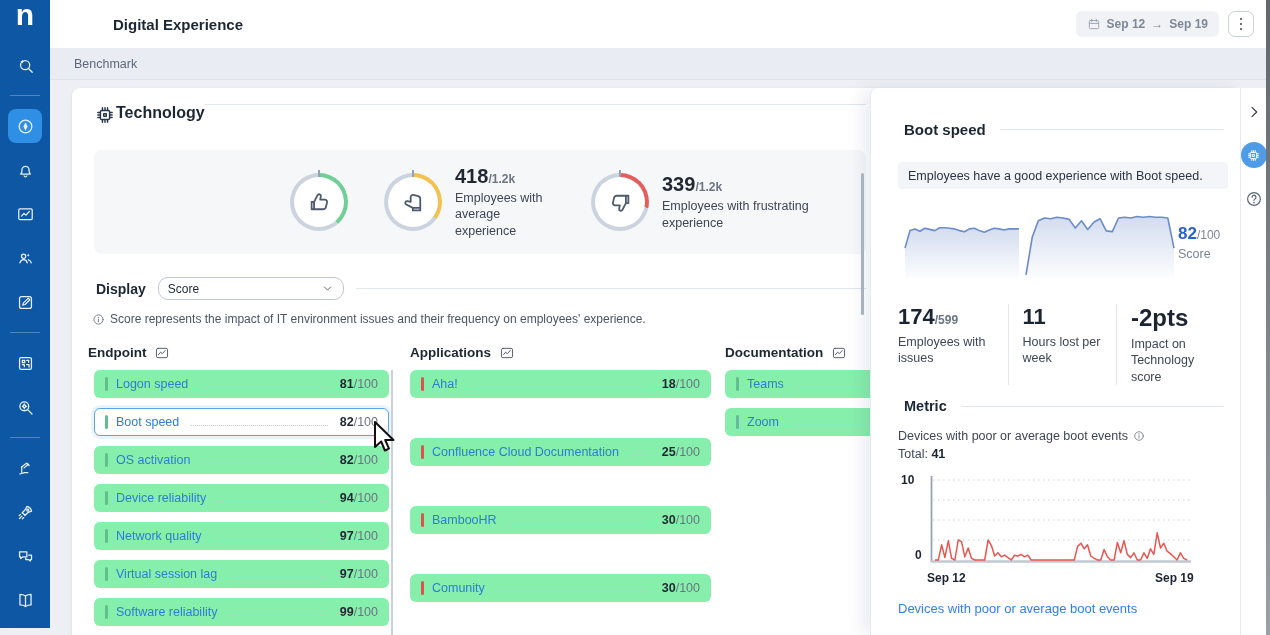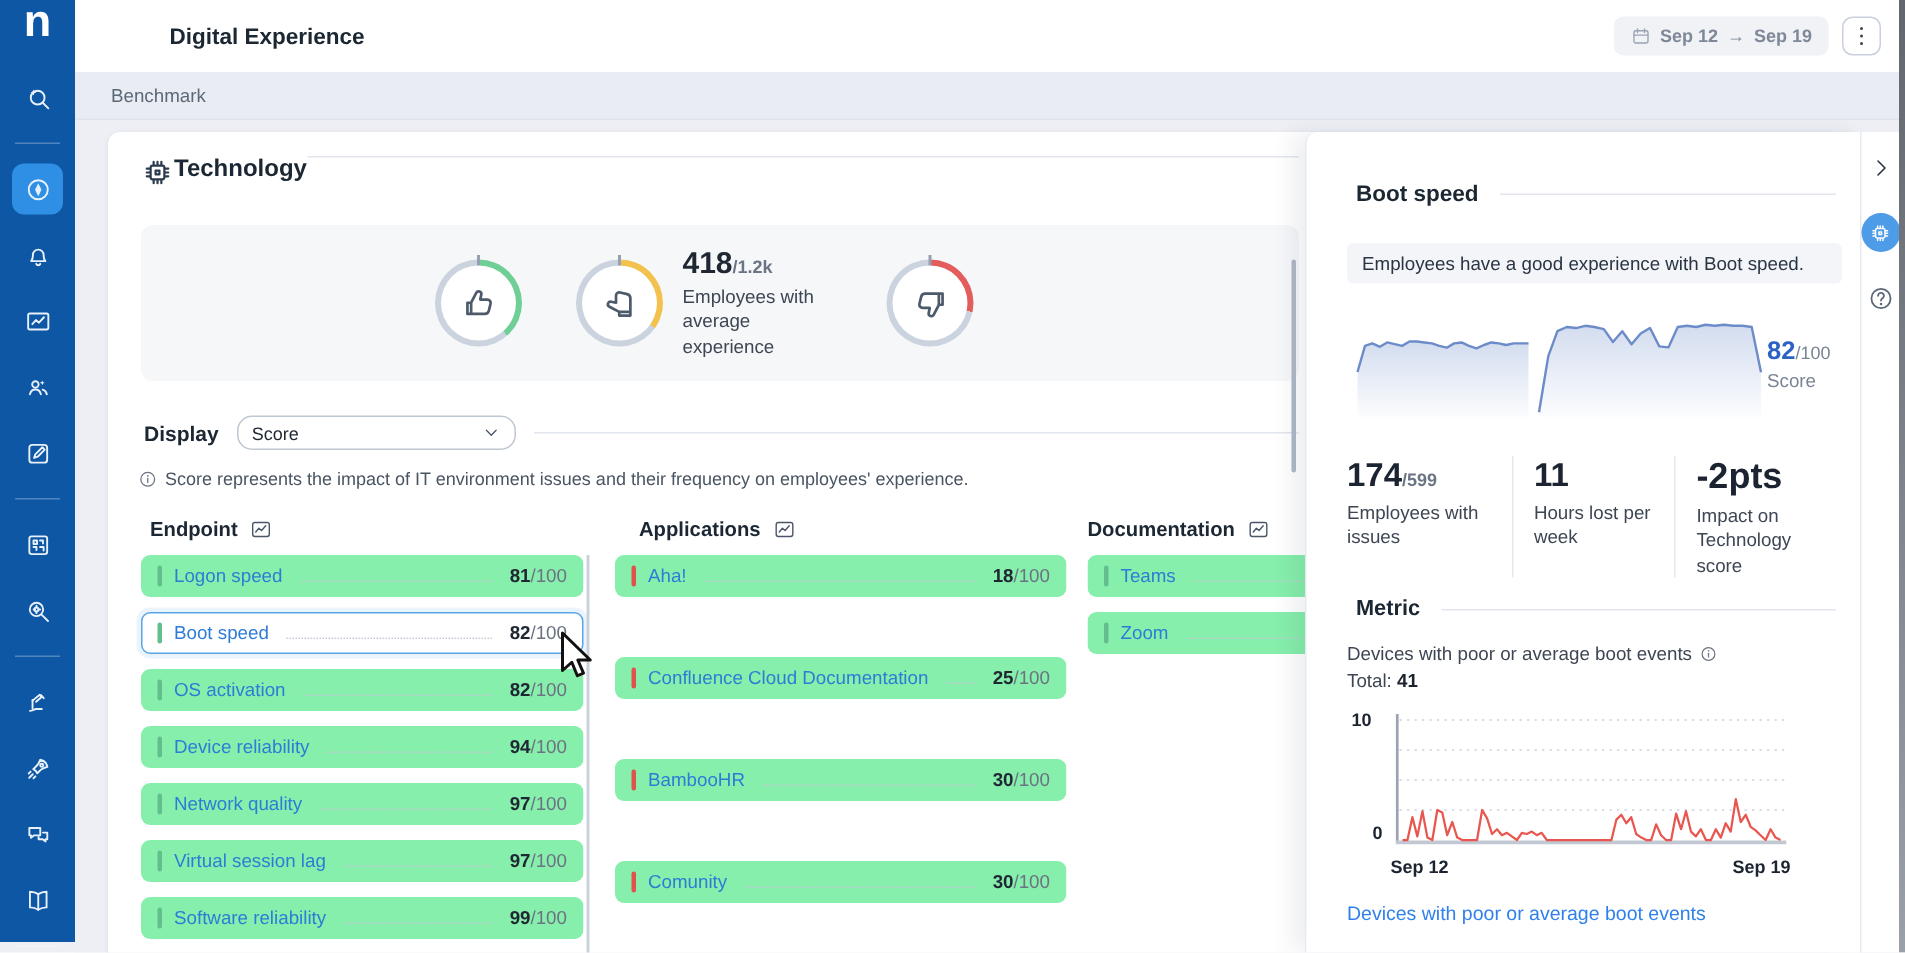--- a/index.html
+++ b/index.html
@@ -58,21 +58,21 @@
   .display-row { position:absolute; left:24px; top:189px; width:770px; display:flex; align-items:center; gap:12px; }
   .display-label { font-size:14px; font-weight:bold; color:#1B2733; }
   .select { width:186px; height:23px; border:1px solid #BFC7D2; border-radius:10px; background:#fff; display:flex; align-items:center; padding:0 9px; font-size:12px; color:#1F2733; }
   .select .icn { width:13px; height:13px; color:#4A5563; margin-left:auto; }
 
   .info-row { position:absolute; left:20px; top:224px; display:flex; align-items:center; gap:5px; font-size:12px; color:#4A5562; }
   .info-row .icn { width:13px; height:13px; color:#6B7483; }
 
   .col-title { position:absolute; top:257px; display:flex; align-items:center; gap:8px; font-size:13.5px; font-weight:bold; color:#1B2733; }
   .col-title .icn { width:16px; height:14px; color:#4A5568; }
-  #ct-0 { left:28px;align-items:flex-end; } #ct-1 { left:354px; } #ct-2 { left:653px; }
+  #ct-0 { left:16px;align-items:flex-end; } #ct-1 { left:338px; } #ct-2 { left:653px; }
 
   .mlist { position:absolute; top:282px; display:flex; flex-direction:column; gap:10px; }
   #list-0 { left:22px; width:295px; }
   #list-1 { left:338px; width:301px;gap:40px; }
   #list-2 { left:653px; width:295px; }
   .mrow { height:28px; background:#86efac; border-radius:6px; display:flex; align-items:center; padding:0 10px; gap:8px; border:1px solid transparent; }
   .mrow.selected { background:#fff; border:1.5px solid #58A6E8; box-shadow:0 0 0 3px rgba(88,166,232,.12); }
   .mrow .bar { width:3px; height:14px; border-radius:2px; flex:none; }
   .level-good .bar { background:#62BE8C; }
   .level-average .bar { background:#EFB041; }
@@ -326,20 +326,24 @@
             <span class="ring-tick"></span>
             <span class="ring-inner">
               <span class="icn sent-icn">
                 <svg viewBox="0 0 24 24" fill="none" stroke="currentColor" stroke-width="1.6" stroke-linecap="round" stroke-linejoin="round">
                   <g transform="rotate(180 12 12)">
                     <path d="M7.2 11.4l3-5.8c.9-1.7 3.4-.9 3 1l-.6 2.9h4.2c1.3 0 2.2 1.2 1.9 2.4l-1 4.2c-.3 1.1-1.3 1.9-2.4 1.9H7.2M7.2 11.4H5v6.6h2.2M7.2 11.4v6.6"></path>
                   </g>
                 </svg>
               </span>
             </span>
+          </div>
+          <div class="stat-txt">
+            <div class="stat-num"><b>339</b><span>/1.2k</span></div>
+            <div class="stat-label">Employees with frustrating experience</div>
           </div>
         </div>
       </div>
 
     <div class="display-row">
       <span class="display-label">Display</span>
       <div class="select">
         <span>Score</span>
         <span class="icn">
             <svg viewBox="0 0 24 24" fill="none" stroke="currentColor" stroke-width="1.6" stroke-linecap="round" stroke-linejoin="round">

